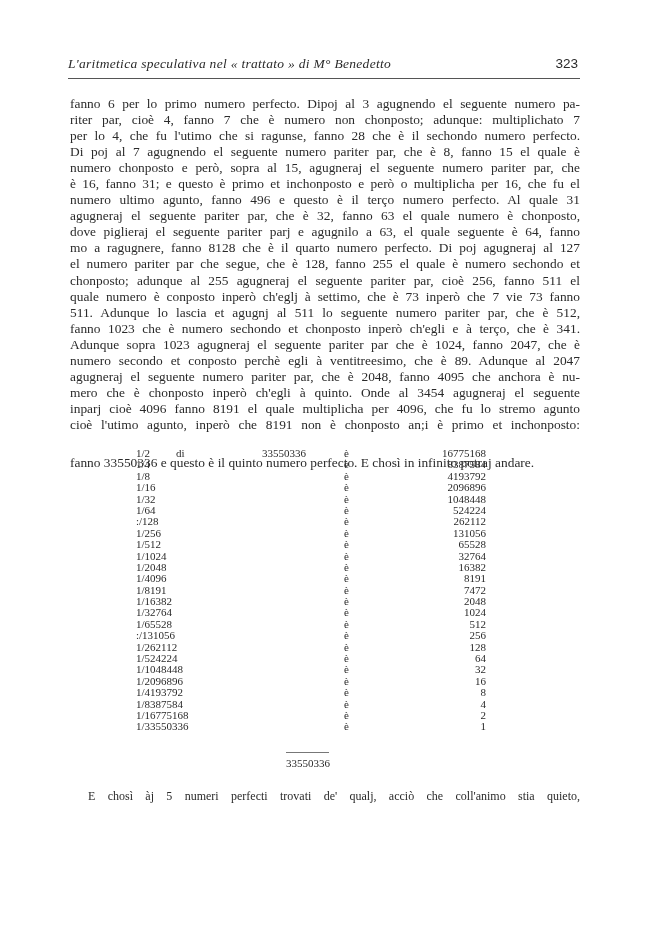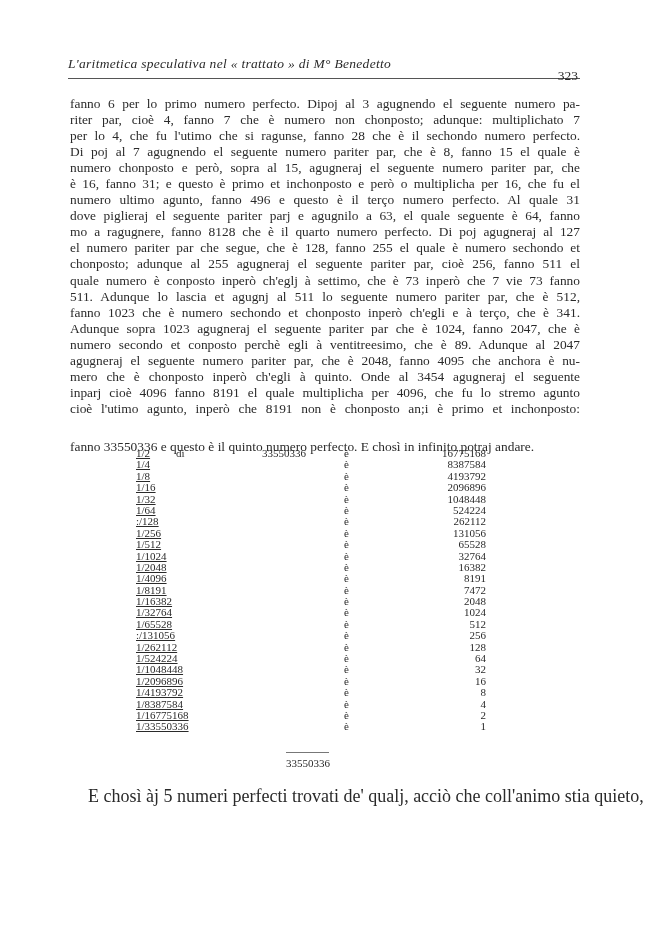--- a/index.html
+++ b/index.html
@@ -12,65 +12,65 @@
       position: absolute; left: 68px; top: 56px; width: 512px; height: 22px;
       border-bottom: 1px solid #555;
     }
     .header .title {
       position: absolute; left: 0; right: 60px; top: 0;
       text-align: left; font-style: italic; font-size: 13.5px;
       font-family: "Liberation Serif", serif; letter-spacing: 0.3px;
     }
     .header .pageno {
       position: absolute; right: 2px; top: 0; font-size: 13.5px;
-      font-family: Liberation Serif, serif;
-      margin-top: 12px;
+      font-family: Liberation Sans, sans-serif;
     }
     .body-text {
       position: absolute; left: 70px; top: 96px; width: 510px;
       font-family: "Liberation Serif", serif; font-size: 13.4px;
       line-height: 16.05px; text-align: justify;
     }
     .body-text .line { display: block; text-align: justify; text-align-last: justify; height: 16.05px; white-space: nowrap; }
     .body-text .line.last { text-align-last: left; margin-top: 22px; }
     .table {
       position: absolute; left: 136px; top: 448px; width: 350px;
       font-family: "Liberation Serif", serif; font-size: 11px; line-height: 11.4px;
     }
     .trow { position: relative; height: 11.4px; }
-    .trow .frac { position: absolute; left: 0; top: 0; text-decoration: underline; }
+    .trow .frac { position: absolute; left: 0; top: 0; }
     .trow .di { position: absolute; left: 40px; top: 0; }
     .trow .num { position: absolute; right: 180px; top: 0; }
     .trow .e { position: absolute; left: 208px; top: 0; }
     .trow .res { position: absolute; right: 0; top: 0; text-align: right; }
     .sumline { position: absolute; left: 286px; top: 752px; width: 43px; border-top: 1px solid #777; }
     .sumval { position: absolute; left: 286px; top: 757px; font-family: "Liberation Serif", serif; font-size: 11px; }
     .para2 {
       position: absolute; left: 70px; top: 788px; width: 510px;
-      font-family: "Liberation Serif", serif; font-size: 18px; line-height: 16.05px;
+      font-family: "Liberation Serif", serif; font-size: 12px; line-height: 16.05px;
     }
     .para2 .line { display: block; text-align: justify; text-align-last: justify; height: 16.05px; white-space: nowrap; }
     .para2 .line.first { padding-left: 18px; }
   </style>
 </head>
 <body>
 
 <div class="header">
   <span class="title">L'aritmetica speculativa nel « trattato » di M° Benedetto</span>
   <span class="pageno">323</span>
 </div>
 
 <div class="body-text" id="body-text">
     <span class="line">fanno 6 per lo primo numero perfecto. Dipoj al 3 agugnendo el seguente numero pa-</span>
     <span class="line">riter par, cioè 4, fanno 7 che è numero non chonposto; adunque: multiplichato 7</span>
     <span class="line">per lo 4, che fu l'utimo che si ragunse, fanno 28 che è il sechondo numero perfecto.</span>
     <span class="line">Di poj al 7 agugnendo el seguente numero pariter par, che è 8, fanno 15 el quale è</span>
     <span class="line">numero chonposto e però, sopra al 15, agugneraj el seguente numero pariter par, che</span>
     <span class="line">è 16, fanno 31; e questo è primo et inchonposto e però o multiplicha per 16, che fu el</span>
     <span class="line">numero ultimo agunto, fanno 496 e questo è il terço numero perfecto. Al quale 31</span>
+    <span class="line">agugneraj el seguente pariter par, che è 32, fanno 63 el quale numero è chonposto,</span>
     <span class="line">dove piglieraj el seguente pariter parj e agugnilo a 63, el quale seguente è 64, fanno</span>
     <span class="line">mo a ragugnere, fanno 8128 che è il quarto numero perfecto. Di poj agugneraj al 127</span>
     <span class="line">el numero pariter par che segue, che è 128, fanno 255 el quale è numero sechondo et</span>
     <span class="line">chonposto; adunque al 255 agugneraj el seguente pariter par, cioè 256, fanno 511 el</span>
     <span class="line">quale numero è conposto inperò ch'eglj à settimo, che è 73 inperò che 7 vie 73 fanno</span>
     <span class="line">511. Adunque lo lascia et agugnj al 511 lo seguente numero pariter par, che è 512,</span>
     <span class="line">fanno 1023 che è numero sechondo et chonposto inperò ch'egli e à terço, che è 341.</span>
     <span class="line">Adunque sopra 1023 agugneraj el seguente pariter par che è 1024, fanno 2047, che è</span>
     <span class="line">numero secondo et conposto perchè egli à ventitreesimo, che è 89. Adunque al 2047</span>
     <span class="line">agugneraj el seguente numero pariter par, che è 2048, fanno 4095 che anchora è nu-</span>

